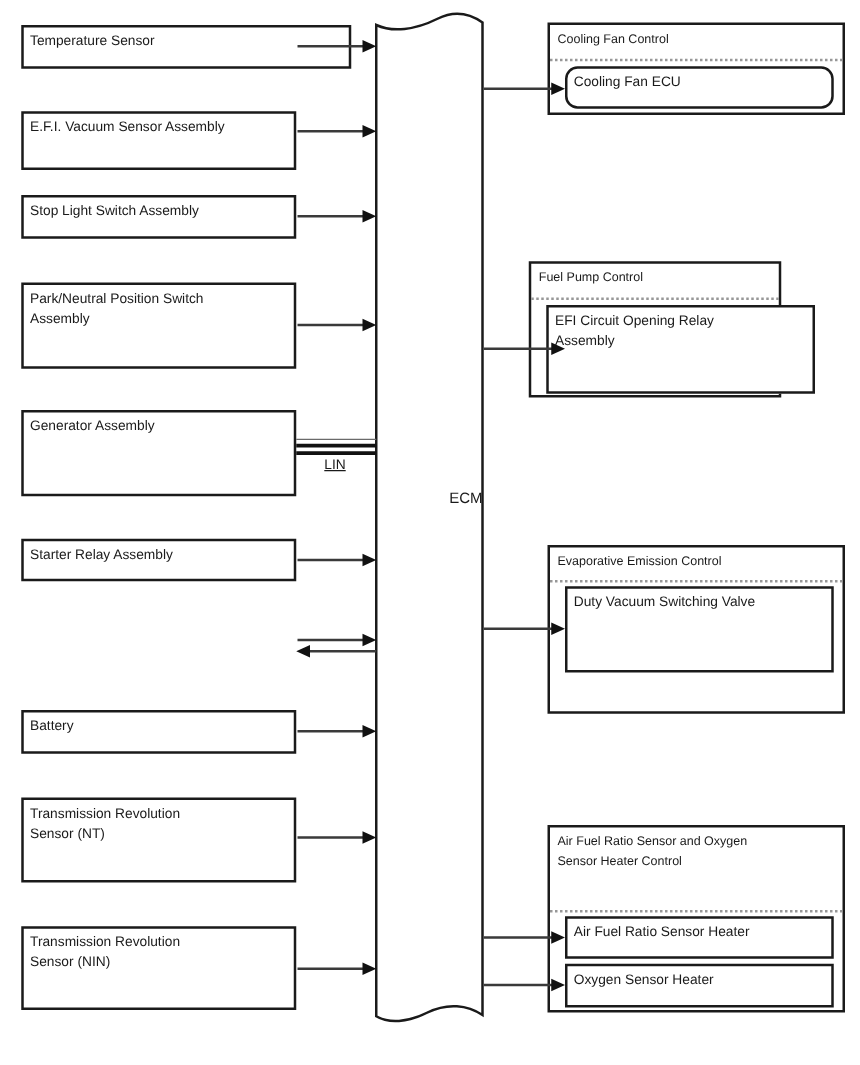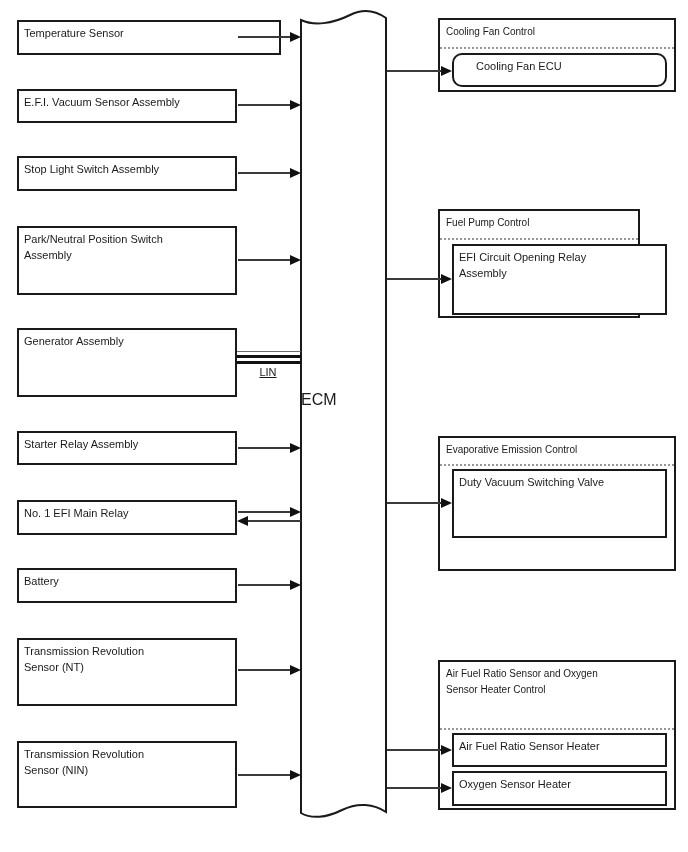--- a/index.html
+++ b/index.html
@@ -25,69 +25,66 @@
     white-space:pre-line;color:#1a1a1a;
   }
   .sep{
     position:absolute;left:0;width:100%;height:0;
     border-top:2px dotted #979797;
   }
   .inner{
     position:absolute;border:2px solid #1a1a1a;background:#fff;
     box-sizing:border-box;
   }
-  .inner.rounded{border-radius:10px;padding-left:17px;}
+  .inner.rounded{border-radius:10px;}
   .arrow{position:absolute;height:11px;z-index:5;}
   .arrow .shaft{position:absolute;top:4px;height:2px;background:#3a3a3a;}
   .arrow.r .shaft{left:0;right:9px;}
   .arrow.l .shaft{left:9px;right:0;}
   .arrow .head{position:absolute;top:0;width:0;height:0;
     border-top:5px solid transparent;border-bottom:5px solid transparent;}
   .arrow.r .head{right:0;border-left:11px solid #111;}
   .arrow.l .head{left:0;border-right:11px solid #111;}
   .ecm-svg{position:absolute;left:296px;top:8px;z-index:2;}
   .ecm-label{
-    position:absolute;left:301px;top:391px;width:85px;text-align:left;
-    font-size:16px;z-index:3;
+    position:absolute;left:301px;top:391px;width:85px;text-align:right;
+    font-size:12px;z-index:3;
   }
   .bus{position:absolute;left:237px;top:350px;width:64px;height:15px;z-index:4;}
   .bus .b1{position:absolute;left:0;right:0;top:1px;height:1px;background:#6a6a6a;}
   .bus .b2{position:absolute;left:0;right:0;top:5px;height:3px;background:#111;}
   .bus .b3{position:absolute;left:0;right:0;top:11px;height:3px;background:#111;}
   .bus-label{
     position:absolute;left:237px;top:366px;width:62px;text-align:center;
     font-size:11px;z-index:4;text-decoration:underline;
   }
 </style>
 </head>
 <body>
 
 <div class="canvas">
 
   <div class="box" style="left:17px;top:20px;width:264px;height:35px">
     <span class="label">Temperature Sensor</span>
   </div>
-  <div class="box" style="left:17px;top:89px;width:220px;height:34px">
+  <div class="box" style="left:17px;top:89px;width:220px;height:47px">
     <span class="label">E.F.I. Vacuum Sensor Assembly</span>
   </div>
   <div class="box" style="left:17px;top:156px;width:220px;height:35px">
     <span class="label">Stop Light Switch Assembly</span>
   </div>
   <div class="box" style="left:17px;top:226px;width:220px;height:69px">
     <span class="label">Park/Neutral Position Switch
 Assembly</span>
   </div>
   <div class="box" style="left:17px;top:328px;width:220px;height:69px">
     <span class="label">Generator Assembly</span>
   </div>
   <div class="box" style="left:17px;top:431px;width:220px;height:34px">
     <span class="label">Starter Relay Assembly</span>
-  </div>
-  <div class="box" style="left:17px;top:500px;width:220px;height:35px">
-    <span class="label">No. 1 EFI Main Relay</span>
   </div>
   <div class="box" style="left:17px;top:568px;width:220px;height:35px">
     <span class="label">Battery</span>
   </div>
   <div class="box" style="left:17px;top:638px;width:220px;height:68px">
     <span class="label">Transmission Revolution
 Sensor (NT)</span>
   </div>
   <div class="box" style="left:17px;top:741px;width:220px;height:67px">
     <span class="label">Transmission Revolution
@@ -151,21 +148,21 @@
   </div>
 
   <div class="group" style="left:438px;top:18px;width:238px;height:74px">
     <span class="title">Cooling Fan Control</span>
     <span class="sep" style="top:27px"></span>
     <div class="inner rounded" style="left:12px;top:33px;width:215px;height:34px">
       <span class="label">Cooling Fan ECU</span>
     </div>
   </div>
 
-  <div class="group" style="left:438px;top:209px;width:202px;height:109px">
+  <div class="group" style="left:423px;top:209px;width:202px;height:109px">
     <span class="title">Fuel Pump Control</span>
     <span class="sep" style="top:27px"></span>
     <div class="inner" style="left:12px;top:33px;width:215px;height:71px">
       <span class="label">EFI Circuit Opening Relay
 Assembly</span>
     </div>
   </div>
 
   <div class="group" style="left:438px;top:436px;width:238px;height:135px">
     <span class="title">Evaporative Emission Control</span>

